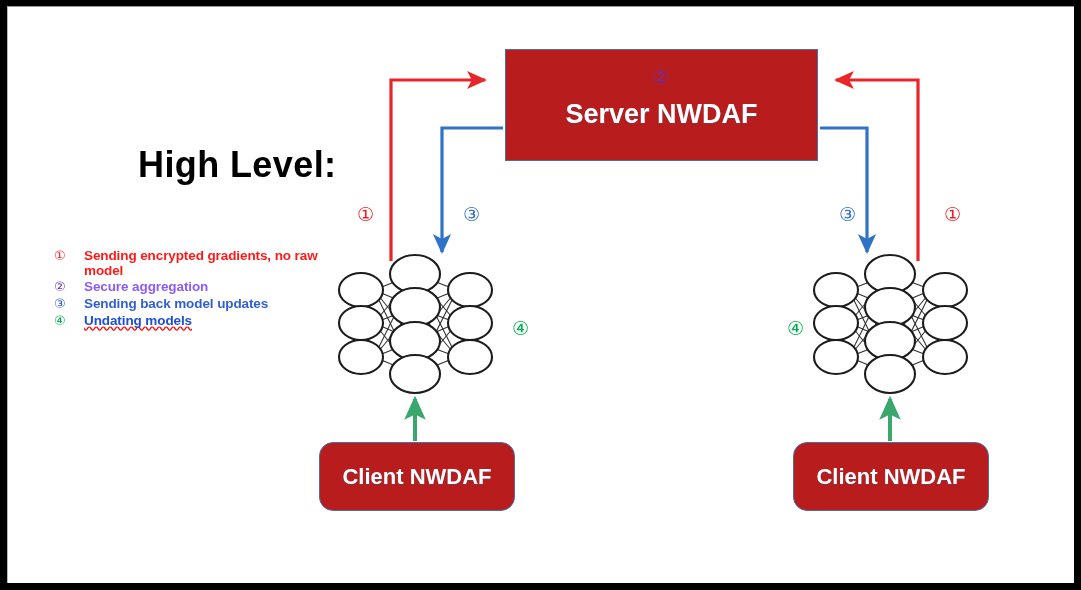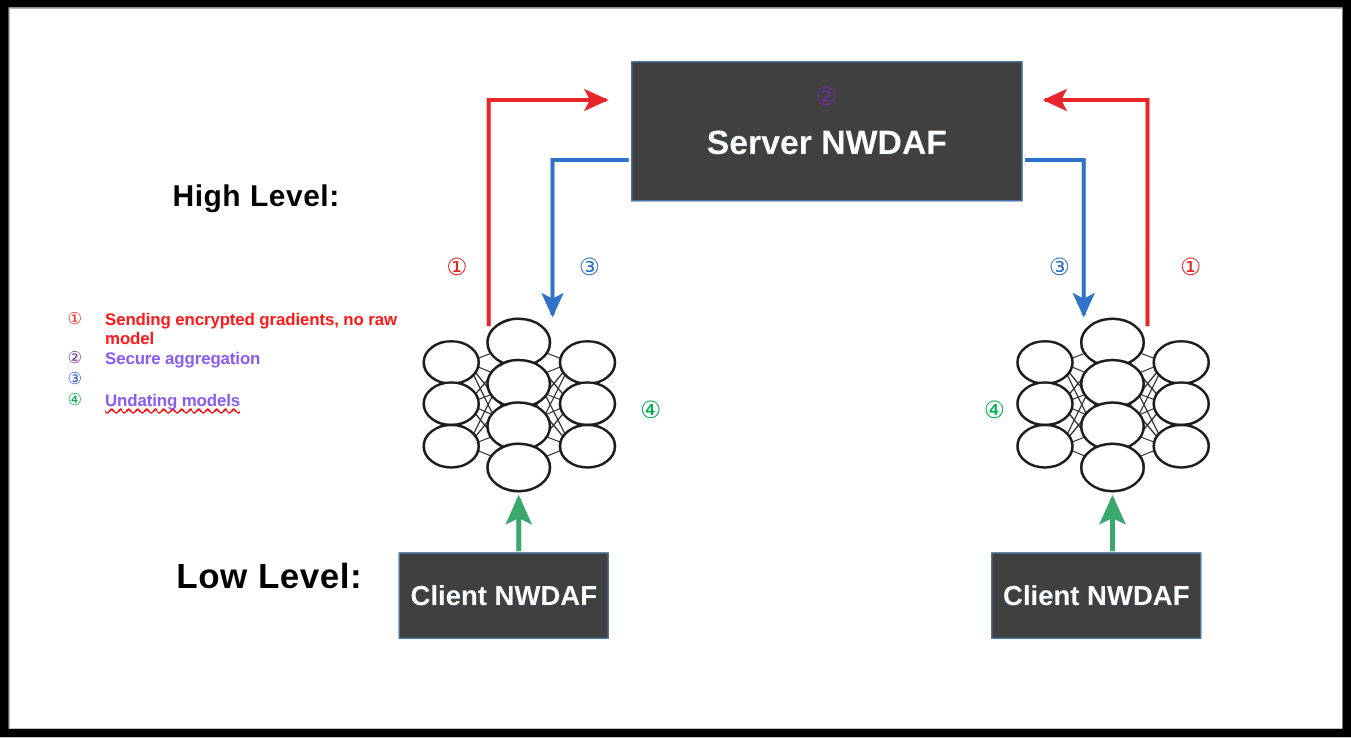--- a/index.html
+++ b/index.html
@@ -34,53 +34,54 @@
   .level-label {
     position: absolute;
     font-weight: bold;
     color: #000000;
     white-space: nowrap;
     letter-spacing: 0.4px;
   }
   #label-high {
     left: 130px;
     top: 137px;
-    font-size: 24px;
+    font-size: 36px;
   }
   #label-low {
     left: 133px;
     top: 438px;
     font-size: 28px;
   }
   
   .nwdaf-box {
     position: absolute;
-    background: #404040;
+    background: #b91c1c;
     border: 1.5px solid #4472a8;
     box-sizing: border-box;
     display: flex;
     align-items: center;
     justify-content: center;
     color: #ffffff;
     font-weight: bold;
     text-shadow: 0 1px 1px rgba(60,90,130,0.55);
   }
   #server-box {
     left: 497px;
     top: 42px;
     width: 313px;
     height: 112px;
     font-size: 27px;
   }
   #server-box .box-text { transform: translateY(9px); }
   .client-box {
-    width: 168px;
+    width: 196px;
     height: 69px;
     top: 435px;
     font-size: 22px;
+    border-radius: 14px;
   }
   #client-box-left  { left: 311px; }
   #client-box-right { left: 785px; }
 
   
   .step-marker {
     position: absolute;
     font-size: 19px;
     line-height: 1;
     font-family: "DejaVu Sans", sans-serif;
@@ -259,21 +260,20 @@
           <ellipse cx="882" cy="334" rx="25" ry="19"></ellipse>
           <ellipse cx="882" cy="367" rx="25" ry="19"></ellipse>
           <ellipse cx="937" cy="283" rx="22" ry="17"></ellipse>
           <ellipse cx="937" cy="316" rx="22" ry="17"></ellipse>
           <ellipse cx="937" cy="350" rx="22" ry="17"></ellipse>
         </g>
       </g>
     </svg>
 
     <div class="level-label" id="label-high">High Level:</div>
-    <div class="level-label" id="label-low">Low Level:</div>
 
     <div class="nwdaf-box" id="server-box">
       <span class="box-text">Server NWDAF</span>
     </div>
     <div class="nwdaf-box client-box" id="client-box-left">
       <span>Client NWDAF</span>
     </div>
     <div class="nwdaf-box client-box" id="client-box-right">
       <span>Client NWDAF</span>
     </div>
@@ -290,21 +290,22 @@
         <div class="legend-row">
           <span class="legend-num" style="color: rgb(255, 26, 26);">①</span>
           <span class="legend-text" style="color: rgb(255, 26, 26);">Sending encrypted gradients, no raw model</span>
         </div>
         <div class="legend-row">
           <span class="legend-num" style="color: rgb(112, 48, 160);">②</span>
           <span class="legend-text" style="color: #8b5cf6;">Secure aggregation</span>
         </div>
         <div class="legend-row">
           <span class="legend-num" style="color: rgb(47, 95, 208);">③</span>
+          <span class="legend-text" style="color: rgb(47, 95, 208);">Sending back model updates</span>
         </div>
         <div class="legend-row">
           <span class="legend-num" style="color: rgb(0, 175, 80);">④</span>
-          <span class="legend-text spellcheck" style="color: #8b5cf6; text-align: right;">Undating models</span>
+          <span class="legend-text spellcheck" style="color: #1d4ed8; text-align: right;">Undating models</span>
         </div>
       </div>
 
   </div>
 </div>
 
 </body></html>

